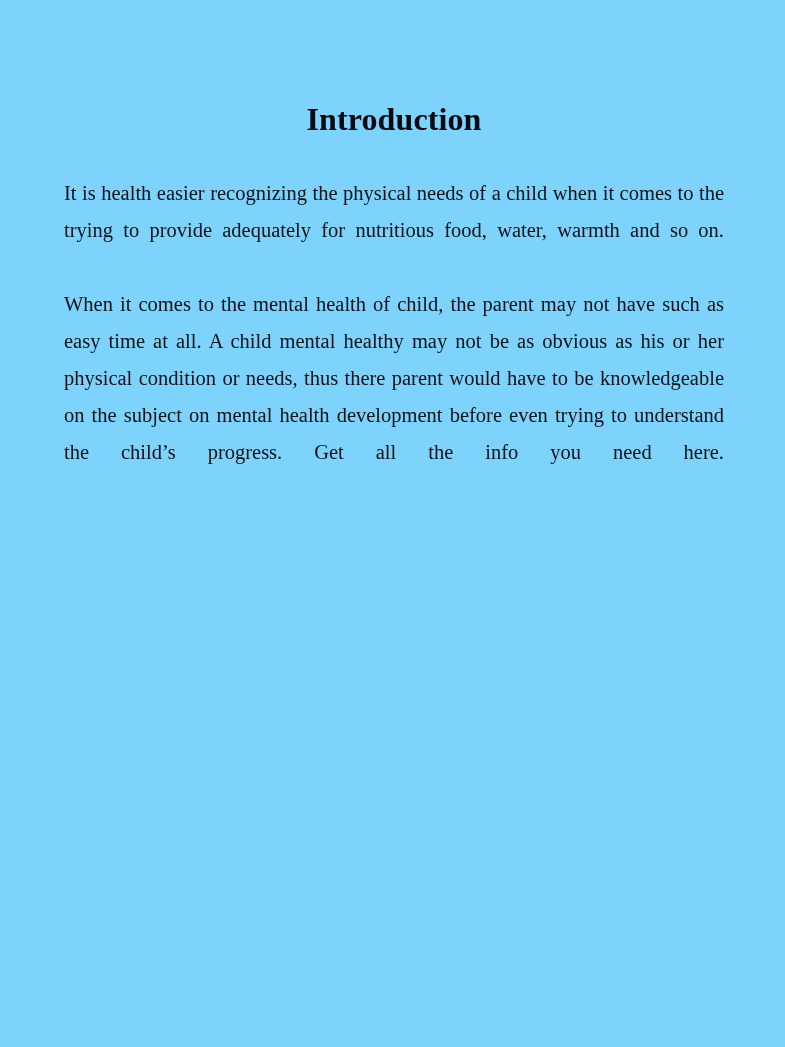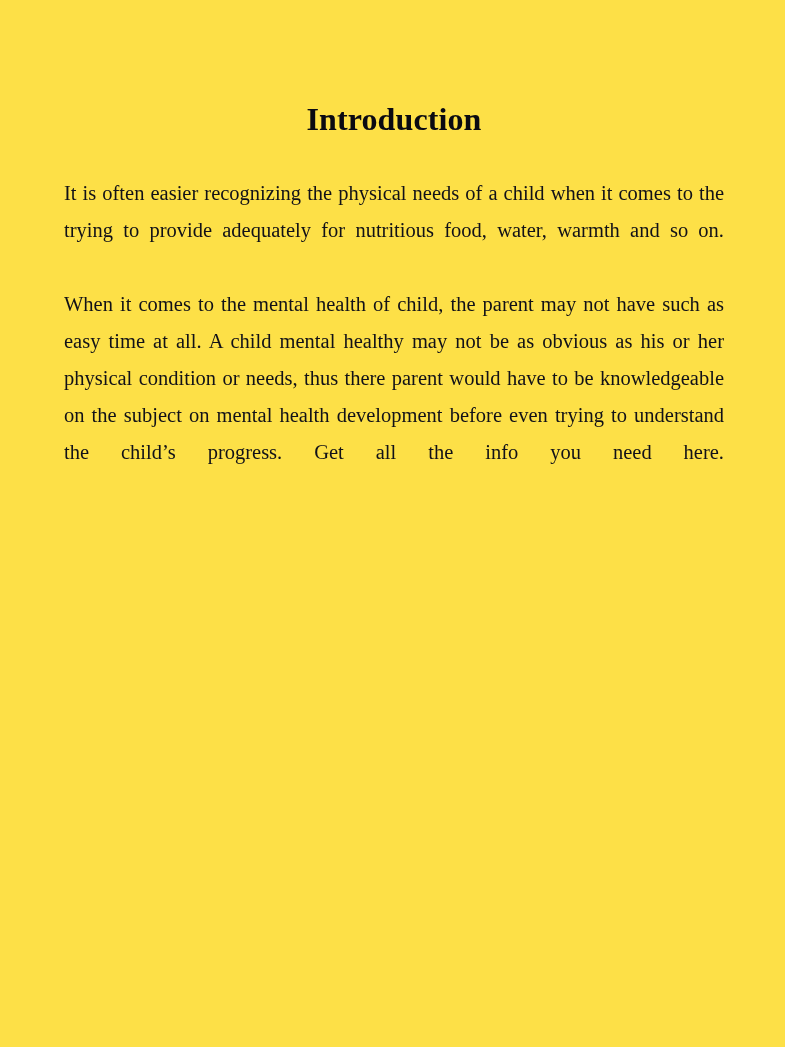--- a/index.html
+++ b/index.html
@@ -13,21 +13,21 @@
     font-family: "Liberation Serif", "DejaVu Serif", serif;
     color: #000000;
     -webkit-font-smoothing: antialiased;
   }
 
   .page {
     position: relative;
     width: 785px;
     height: 1047px;
     margin: 0 auto;
-    background: #fde047;
+    background: #7dd3fc;
     overflow: hidden;
     box-sizing: border-box;
   }
 
   .content {
     position: absolute;
     left: 64px;
     top: 0;
     width: 660px;
   }
@@ -76,19 +76,19 @@
 </head>
 <body>
 
 <div class="page">
 
   <div class="content">
 
     <h1 class="doc-title">Introduction</h1>
 
     <div class="body-copy">
-      <p class="para-first">It is often easier recognizing the physical needs of a child when it comes to the trying to provide adequately for nutritious food, water, warmth and so on.</p>
+      <p class="para-first">It is health easier recognizing the physical needs of a child when it comes to the trying to provide adequately for nutritious food, water, warmth and so on.</p>
       <p class="para-next">When it comes to the mental health of child, the parent may not have such as easy time at all. A child mental healthy may not be as obvious as his or her physical condition or needs, thus there parent would have to be knowledgeable on the subject on mental health development before even trying to understand the child’s progress. Get all the info you need here.</p>
     </div>
 
   </div>
 
 </div>
 
 </body></html>

